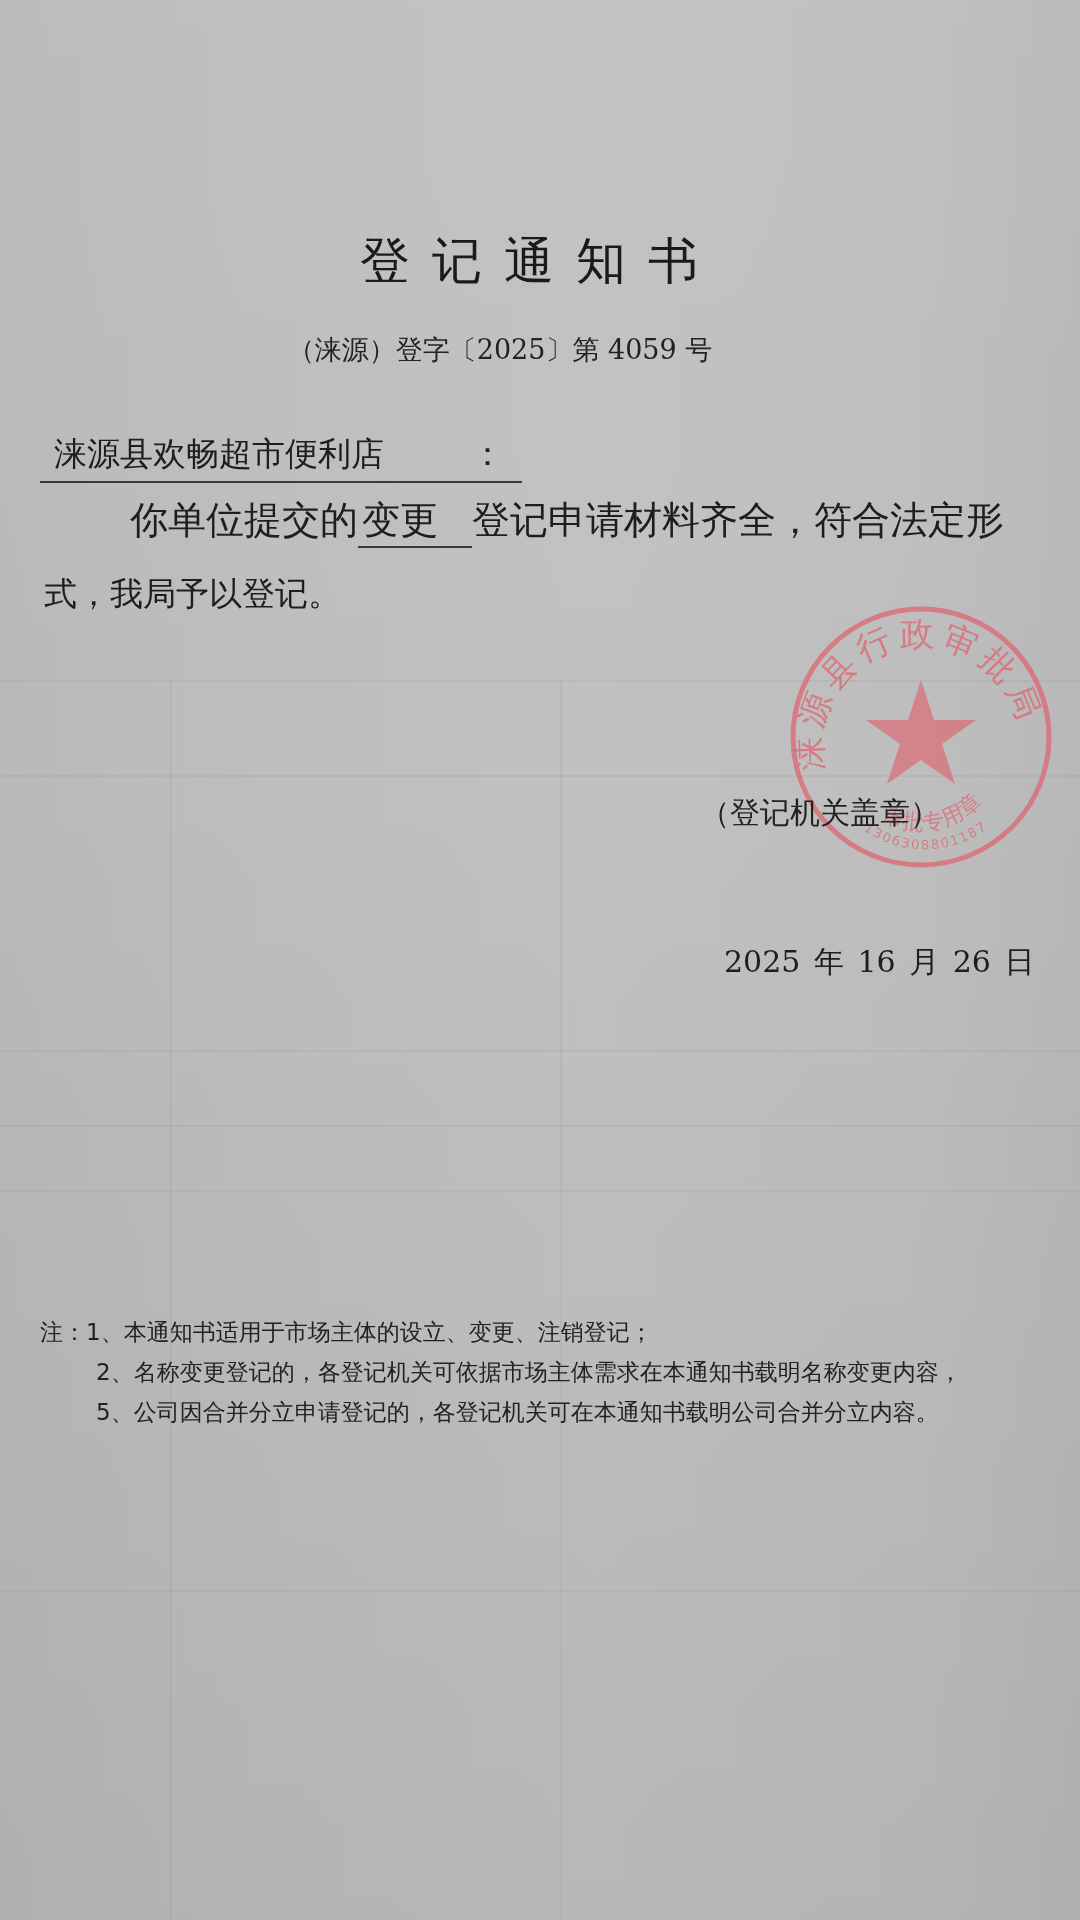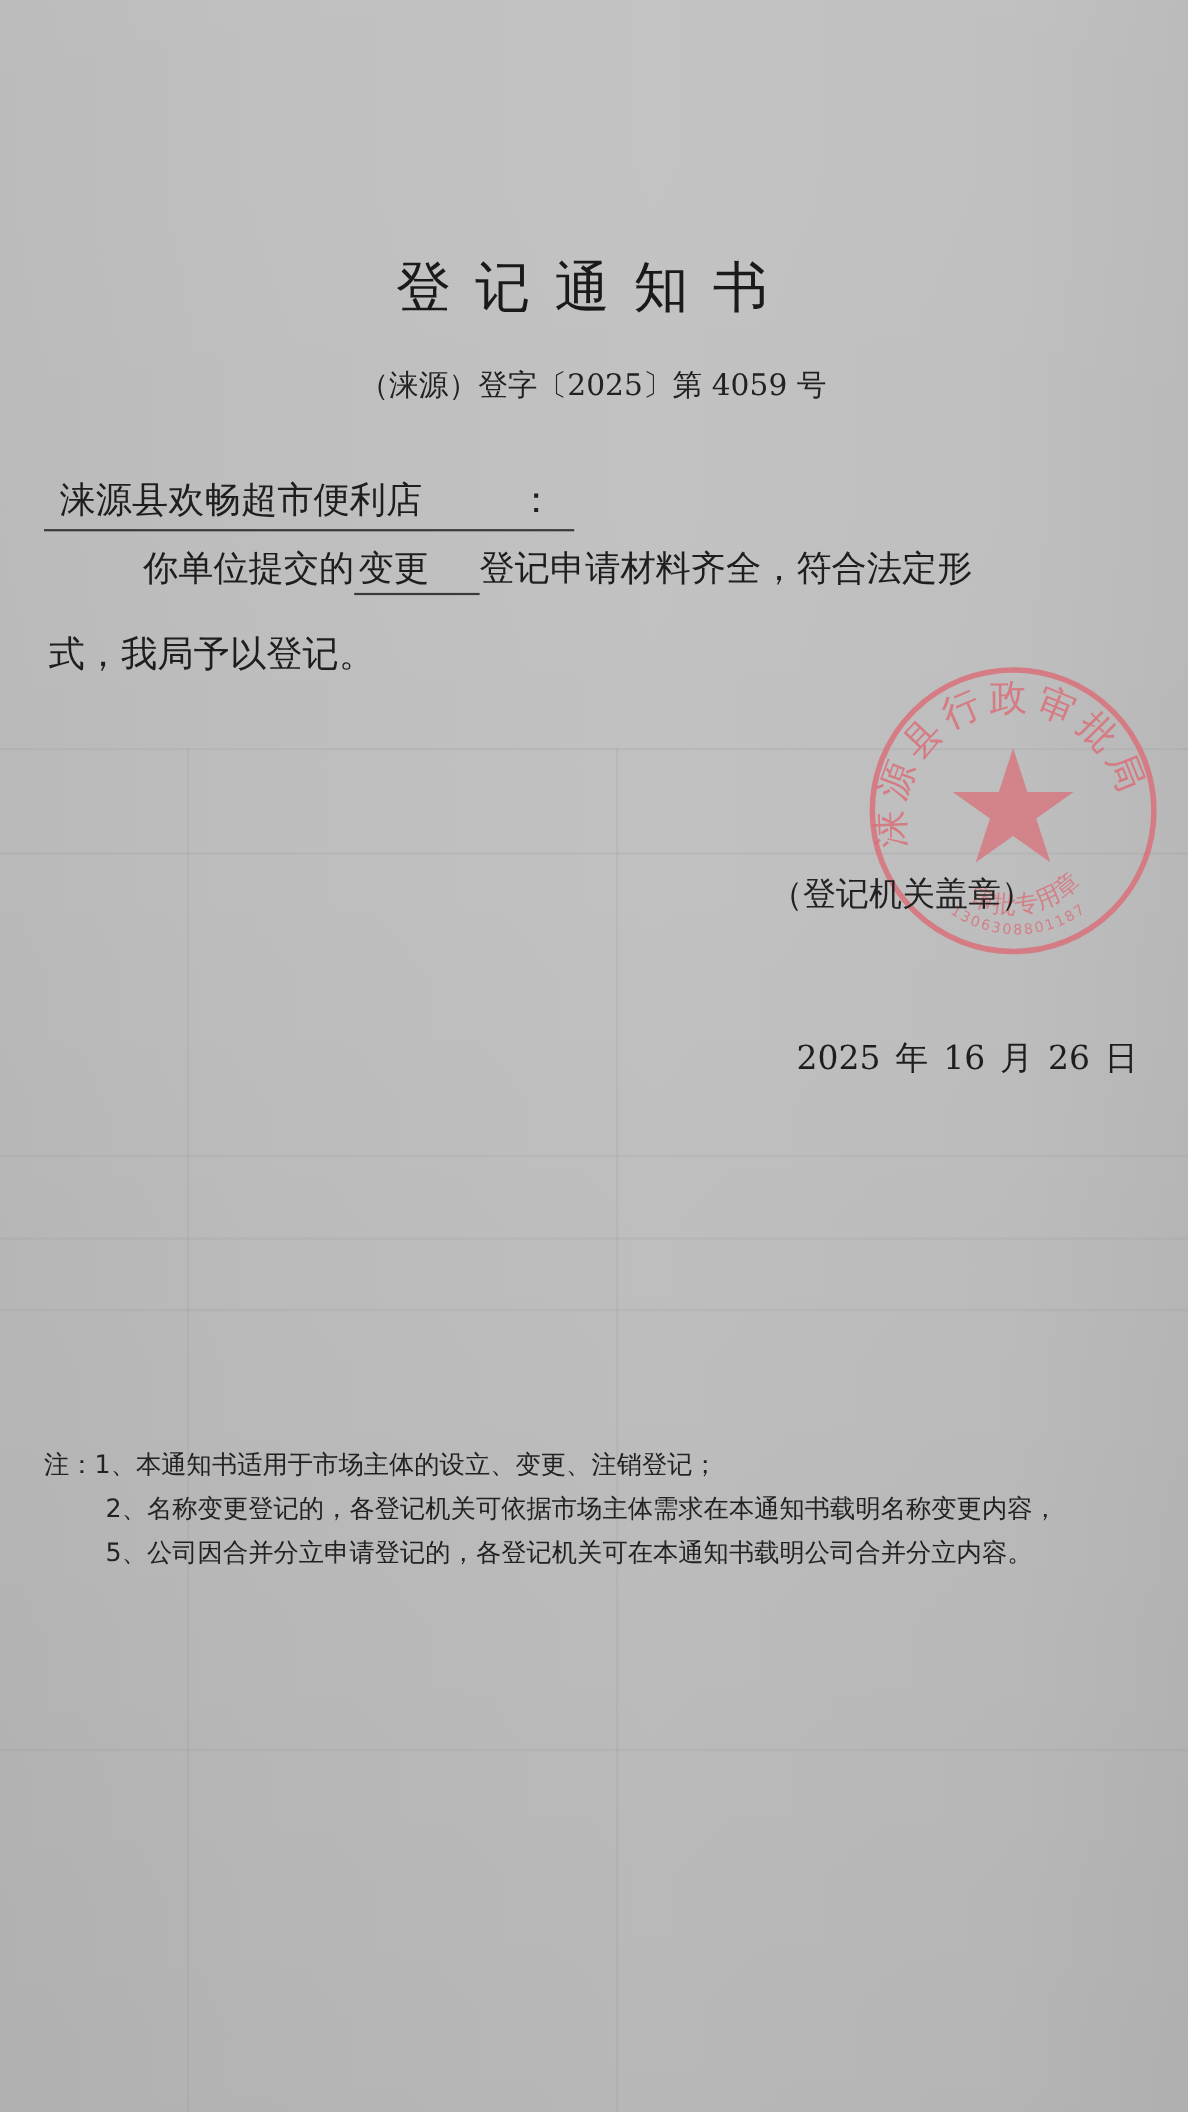--- a/index.html
+++ b/index.html
@@ -16,32 +16,32 @@
   }
   
   .ghost { position: absolute; background: rgba(150,150,150,0.18); }
 
   .title {
     position: absolute; top: 228px; left: 0; width: 1080px; text-align: center;
     font-family: "DejaVu Sans", sans-serif; font-size: 50px; letter-spacing: 22px; color: #1a1a1a;
   }
   .docno {
     position: absolute; top: 332px; left: 0; width: 1000px; text-align: center;
-    font-size: 27px; color: #222; margin-left: 39px;
+    font-size: 27px; color: #222;
   }
   .recipient {
     position: absolute; top: 432px; left: 40px; width: 468px;
     font-family: Liberation Mono, monospace; font-size: 33px; color: #1e1e1e;
     border-bottom: 2px solid #3a3a3a; padding-left: 14px; padding-bottom: 4px;
     display: flex; justify-content: space-between;
   }
   .recipient .colon { padding-right: 18px; }
   .body-line1 {
     position: absolute; top: 495px; left: 130px;
-    font-family: "DejaVu Sans", sans-serif; font-size: 32px; color: #1e1e1e; white-space: nowrap;
+    font-family: "DejaVu Sans", sans-serif; font-size: 38px; color: #1e1e1e; white-space: nowrap;
   }
   .body-line1 .fill {
     display: inline-block; width: 110px; border-bottom: 2px solid #3a3a3a; text-align: left; padding-left: 4px;
   }
   .body-line2 {
     position: absolute; top: 572px; left: 44px;
     font-family: "DejaVu Sans", sans-serif; font-size: 33px; color: #1e1e1e; white-space: nowrap;
   }
   .seal {
     position: absolute; left: 786px; top: 602px; width: 270px; height: 270px;

